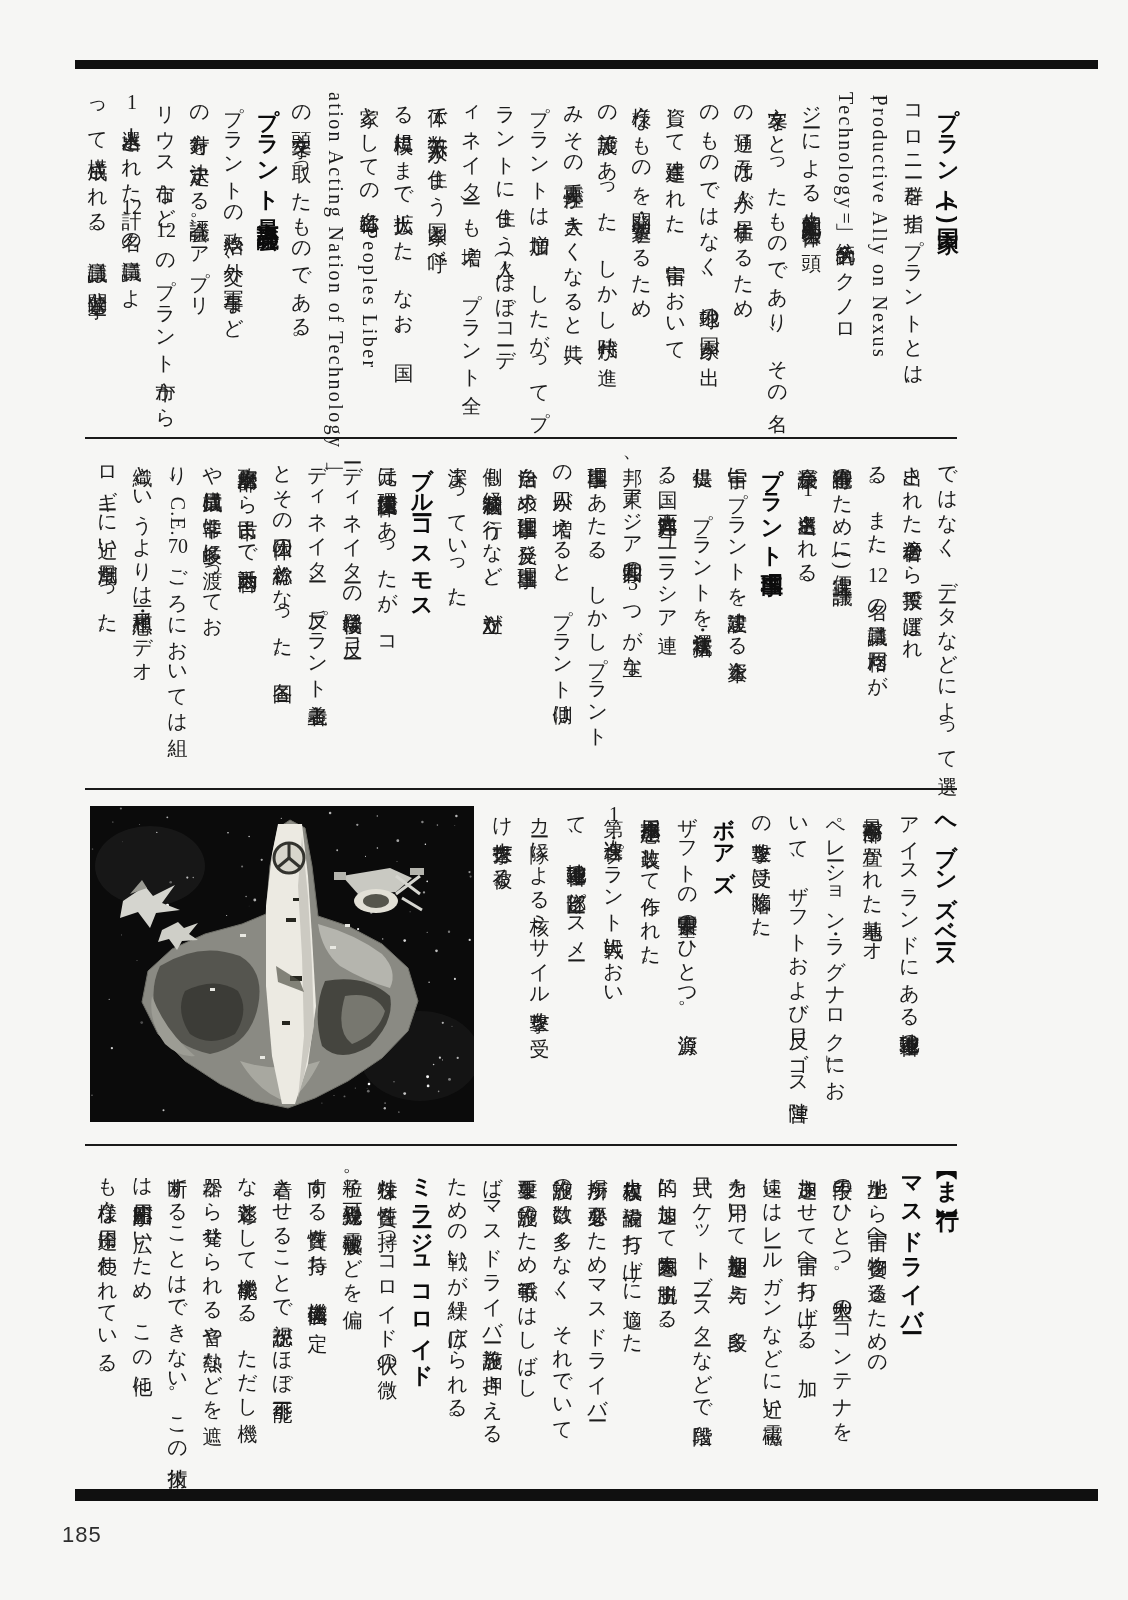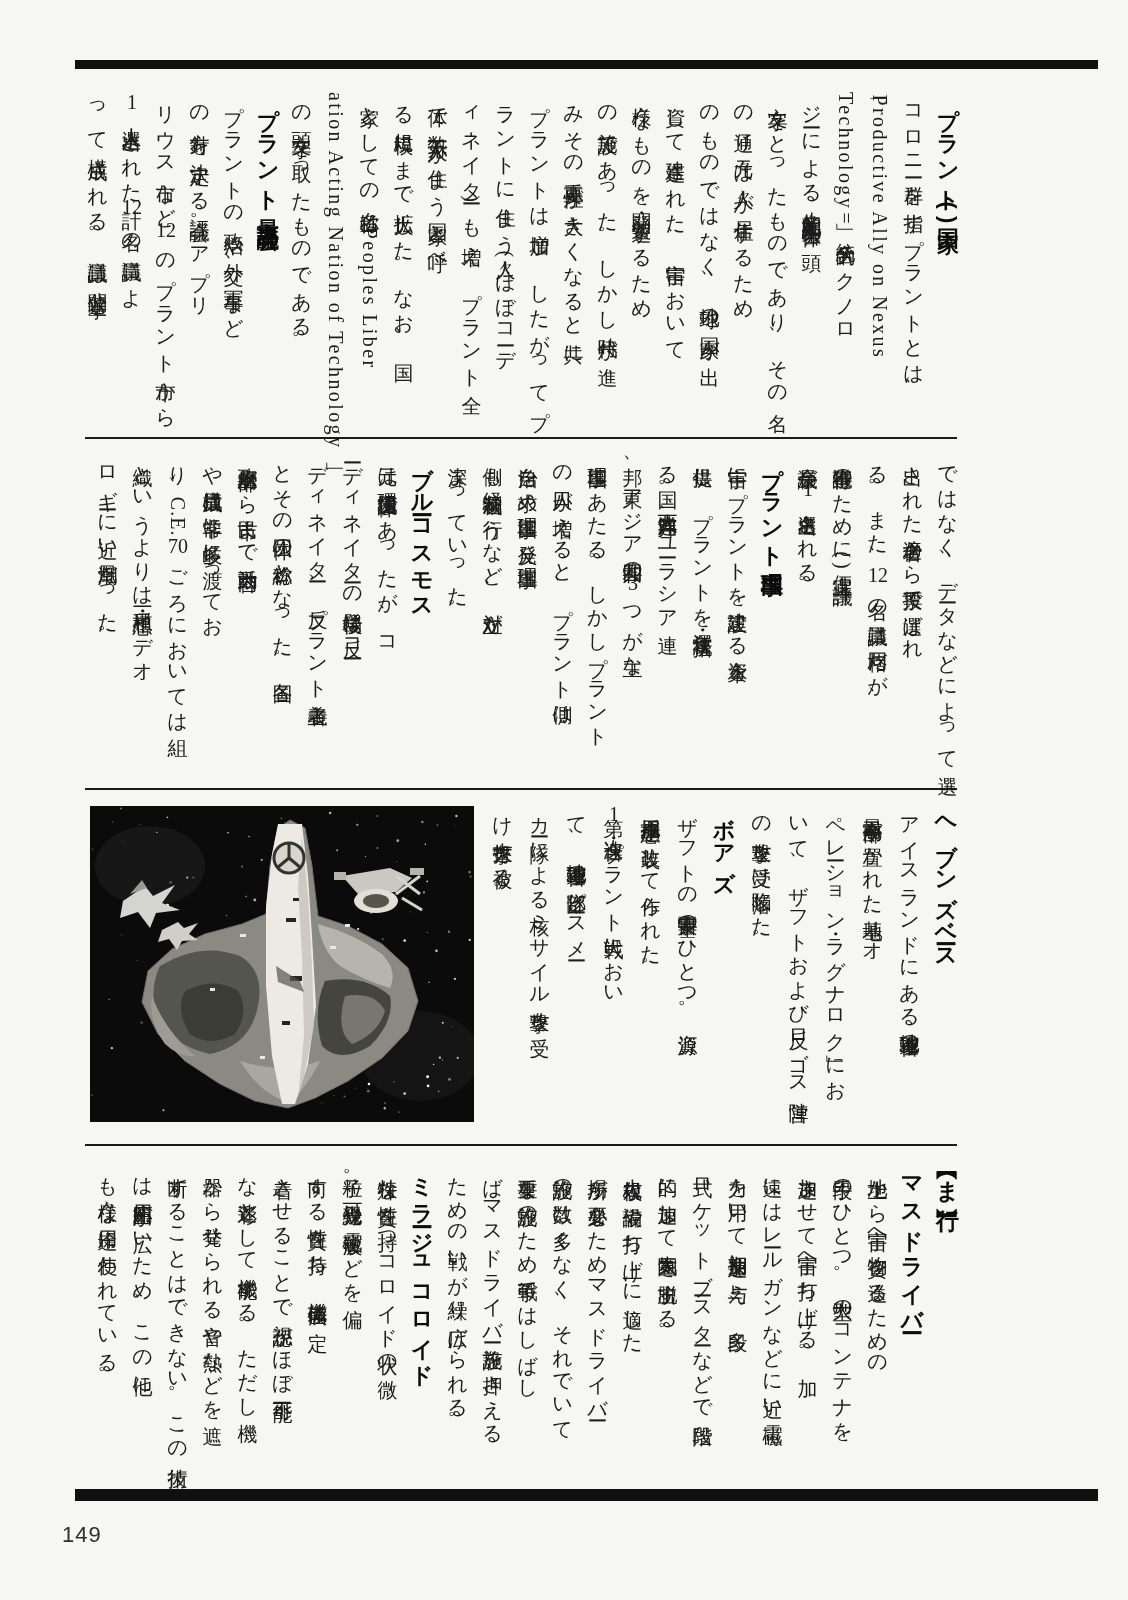--- a/index.html
+++ b/index.html
@@ -318,15 +318,15 @@
       <div class="col p">着させることで視認がほぼ不可能</div>
       <div class="col p">な迷彩として機能する。ただし機</div>
       <div class="col p">器から発せられる音や熱などを遮</div>
       <div class="col p">断することはできない。この技術</div>
       <div class="col p">は応用範囲が広いため、この他に</div>
       <div class="col p">も様々な用途に使われている。</div>
     </div>
 
   <div class="bar" style="left:75px;top:1489px;width:1023px;height:12px;"></div>
 
-  <div class="pagenum">149</div>
+  <div class="pagenum">185</div>
 
 </div>
 
 </body></html>

